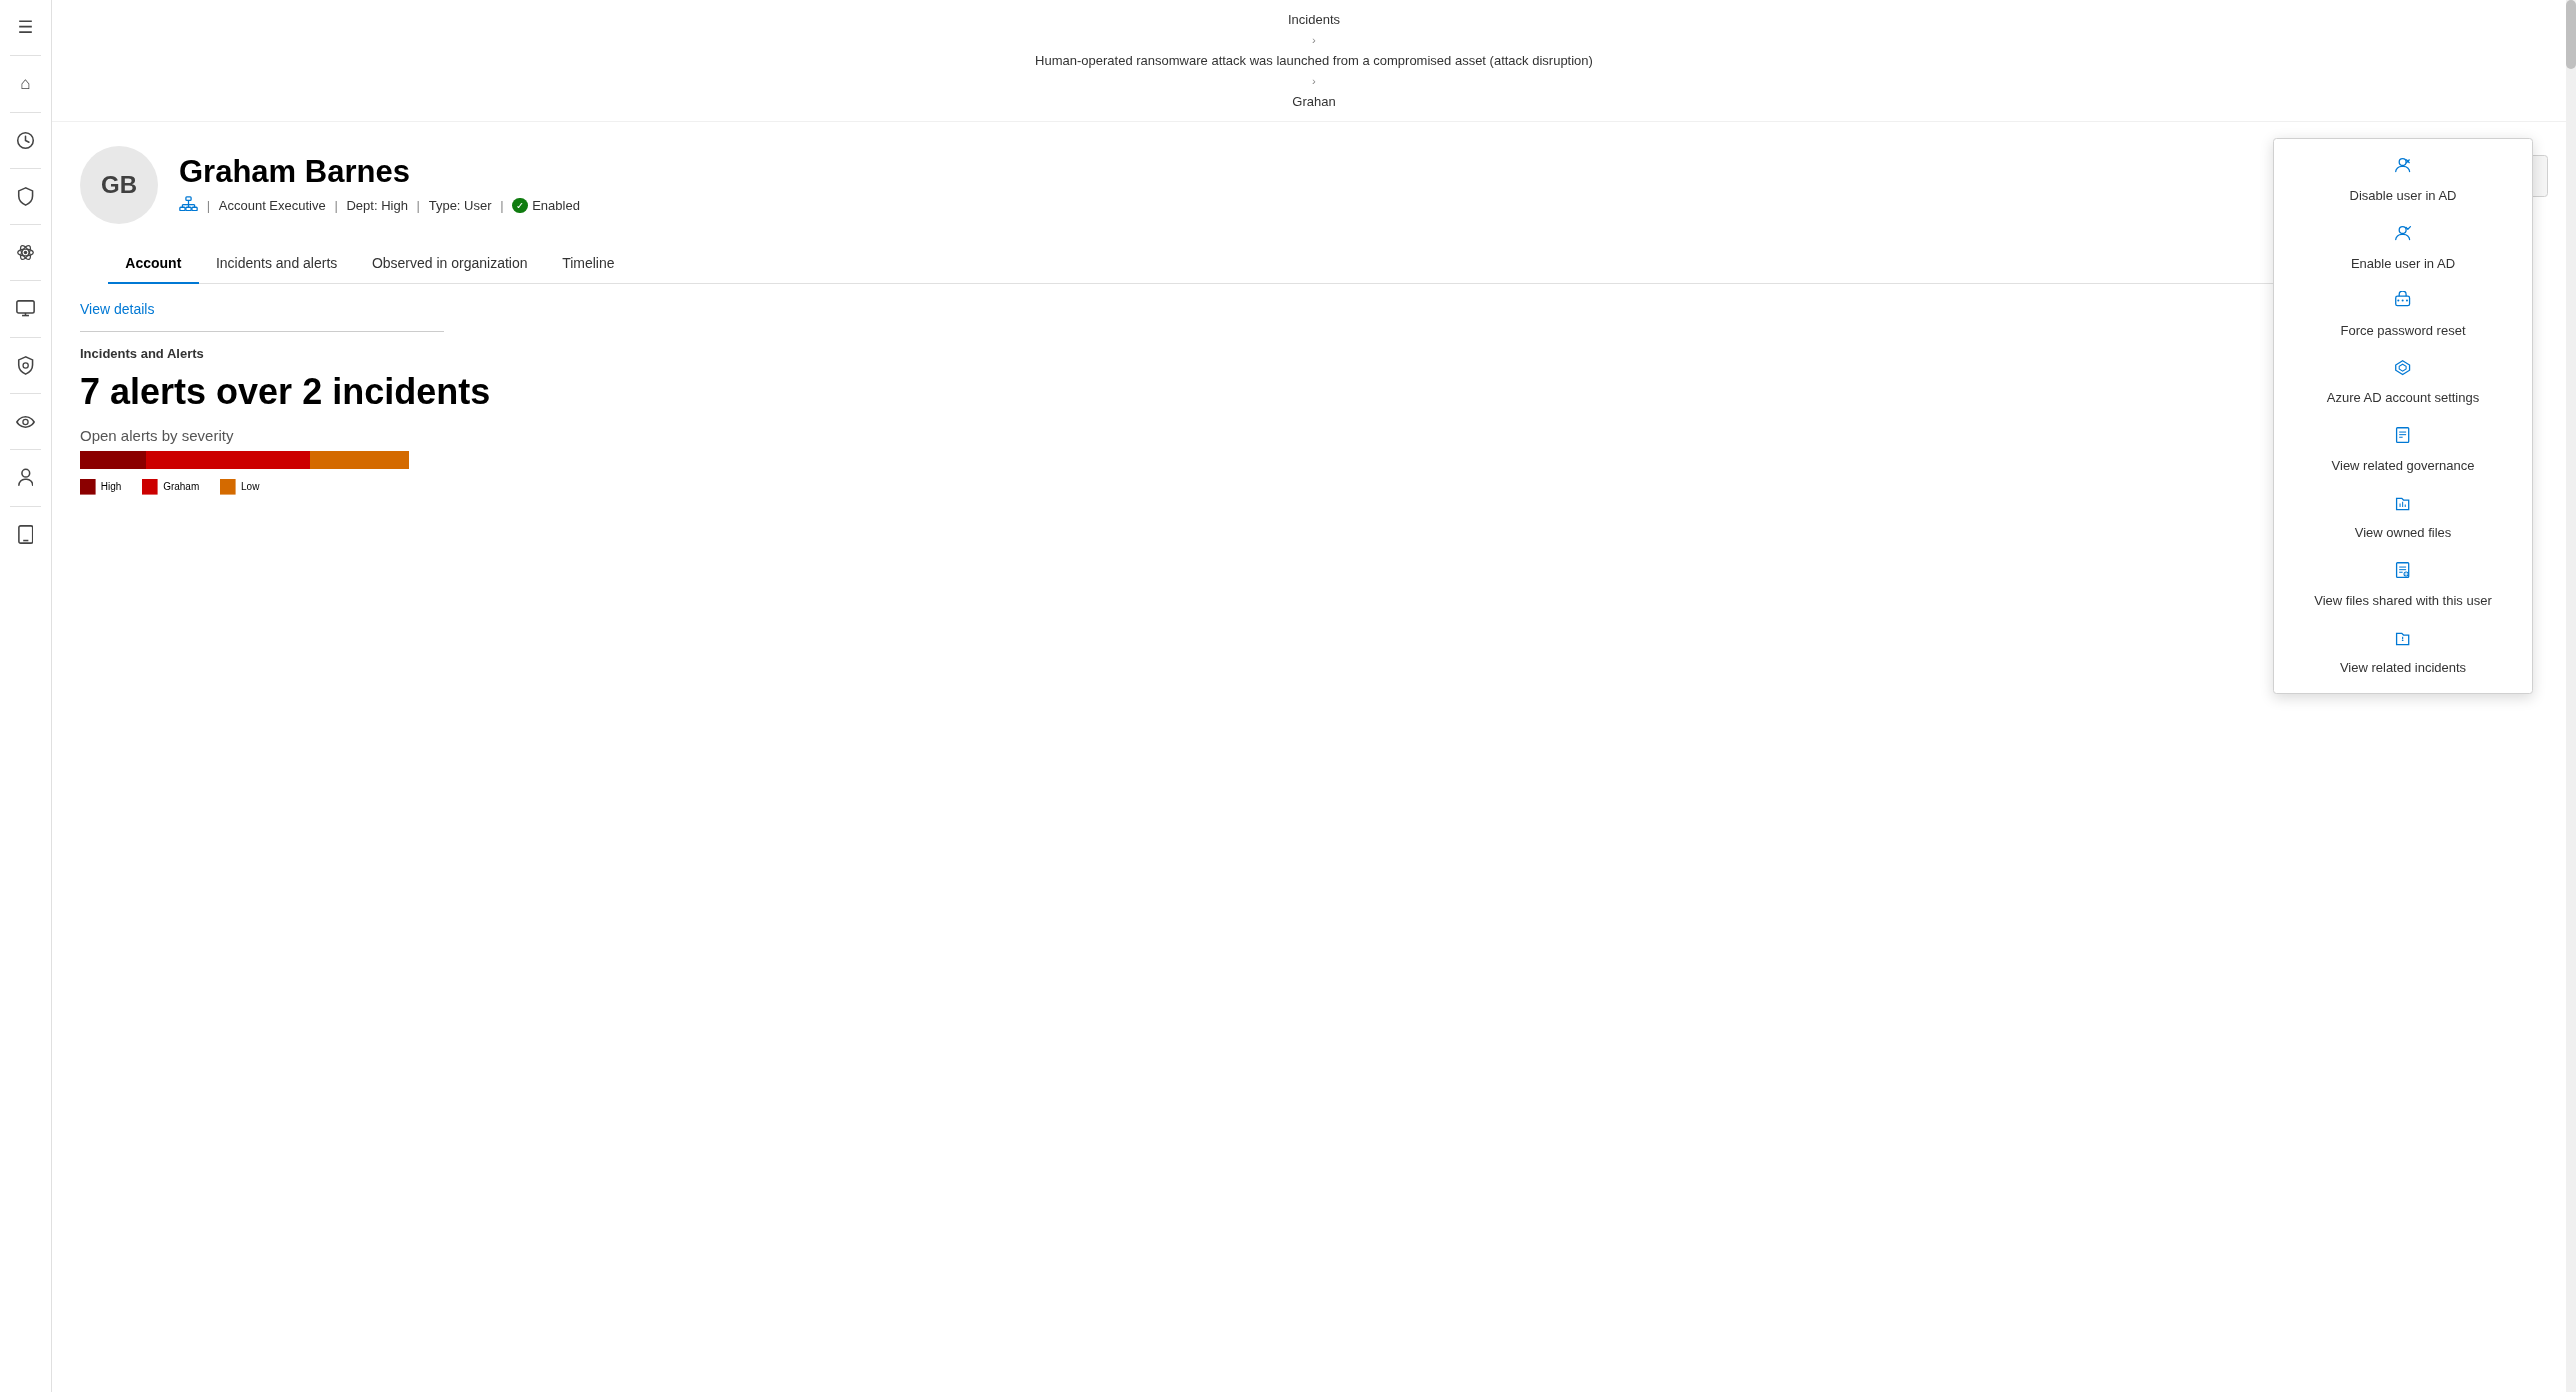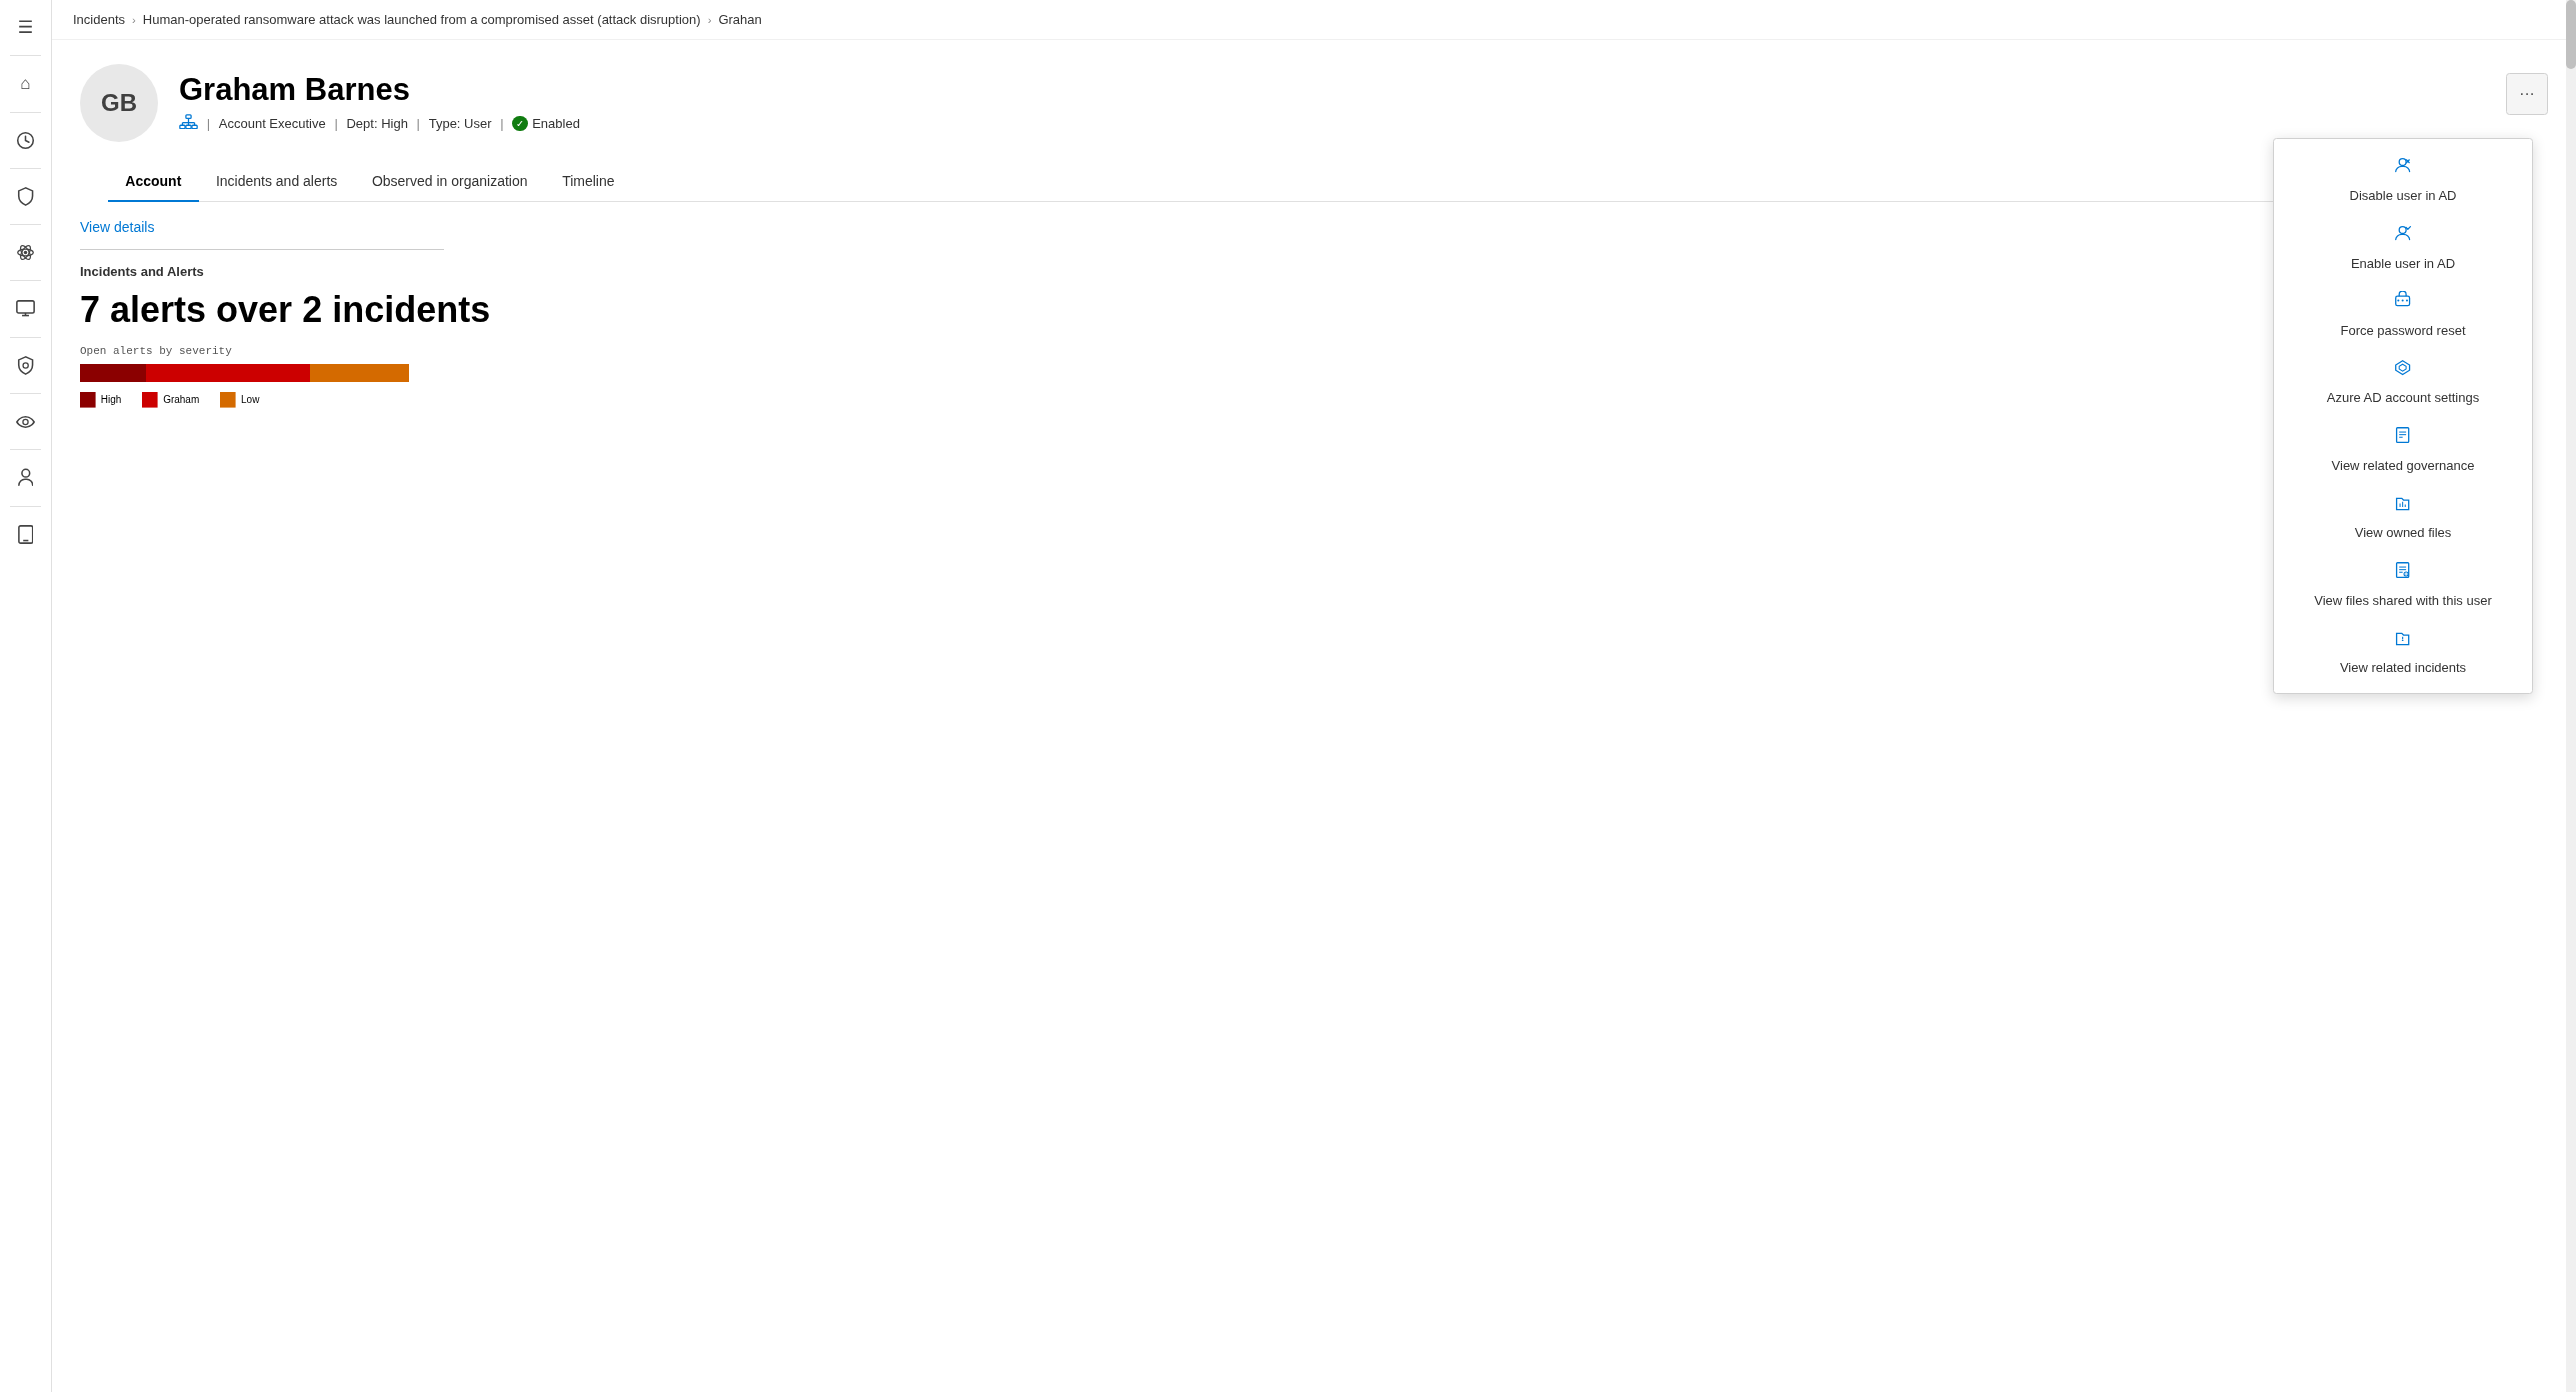--- a/index.html
+++ b/index.html
@@ -52,20 +52,21 @@
 
     
     .breadcrumb {
       padding: 12px 21px;
       font-size: 13px;
       color: #333;
       display: flex;
       align-items: center;
       gap: 7px;
       border-bottom: 0.9px solid #f0f0f0;
+      flex-direction: column;
     }
     .breadcrumb-link {
       color: #333;
       text-decoration: none;
       cursor: pointer;
     }
     .breadcrumb-sep { color: #888; font-size: 11.3px; }
     .breadcrumb-current { color: #333; }
 
     
@@ -196,24 +197,23 @@
     }
 
     .alerts-count {
       font-size: 36px;
       font-weight: 700;
       color: #000;
       margin-bottom: 14px;
     }
 
     .severity-label {
-      font-size: 11px;
+      font-size: 15px;
       color: #555;
       margin-bottom: 7px;
-      font-family: Liberation Mono, monospace;
     }
 
     .severity-bar-container {
       display: flex;
       height: 17.3px;
       width: 329px;
       margin-bottom: 10.4px;
     }
     .bar-high { background: #8B0000; flex: 2; }
     .bar-medium { background: #cc0000; flex: 5; }

